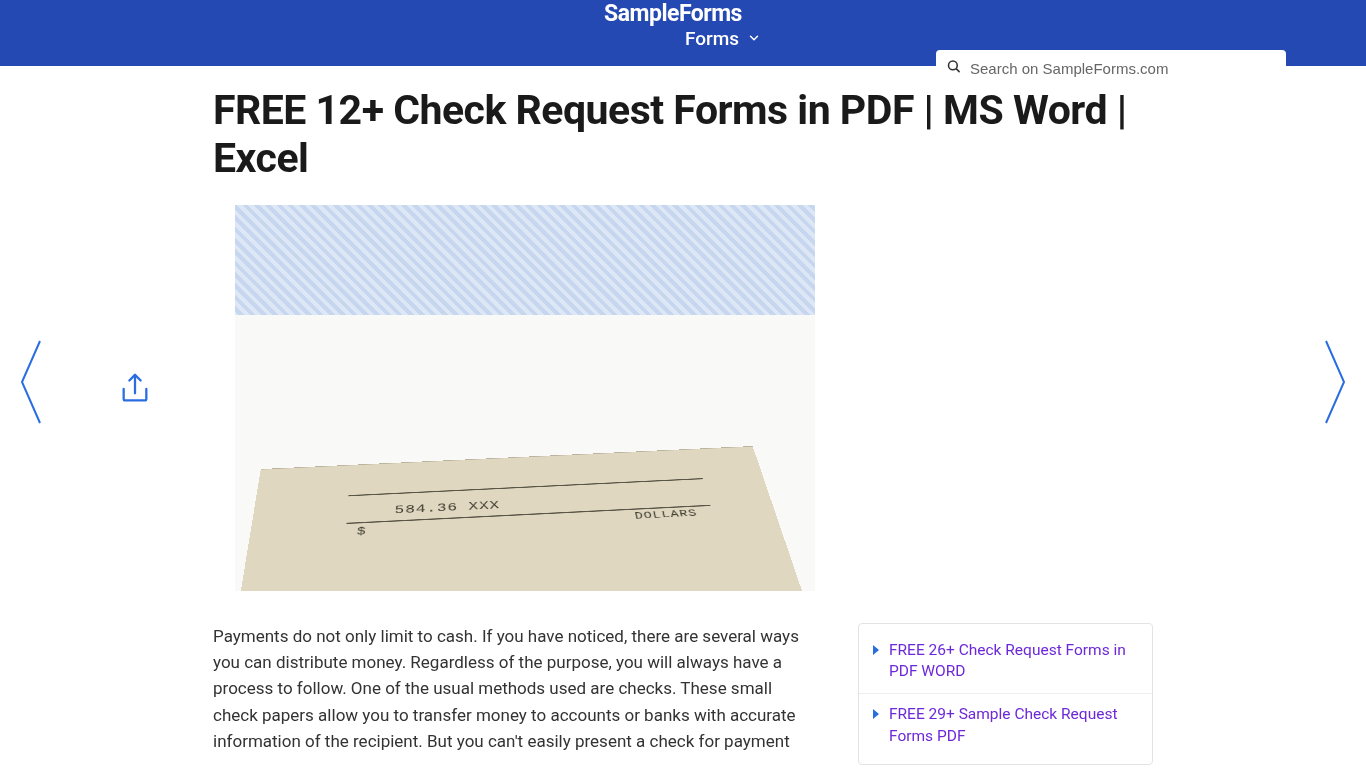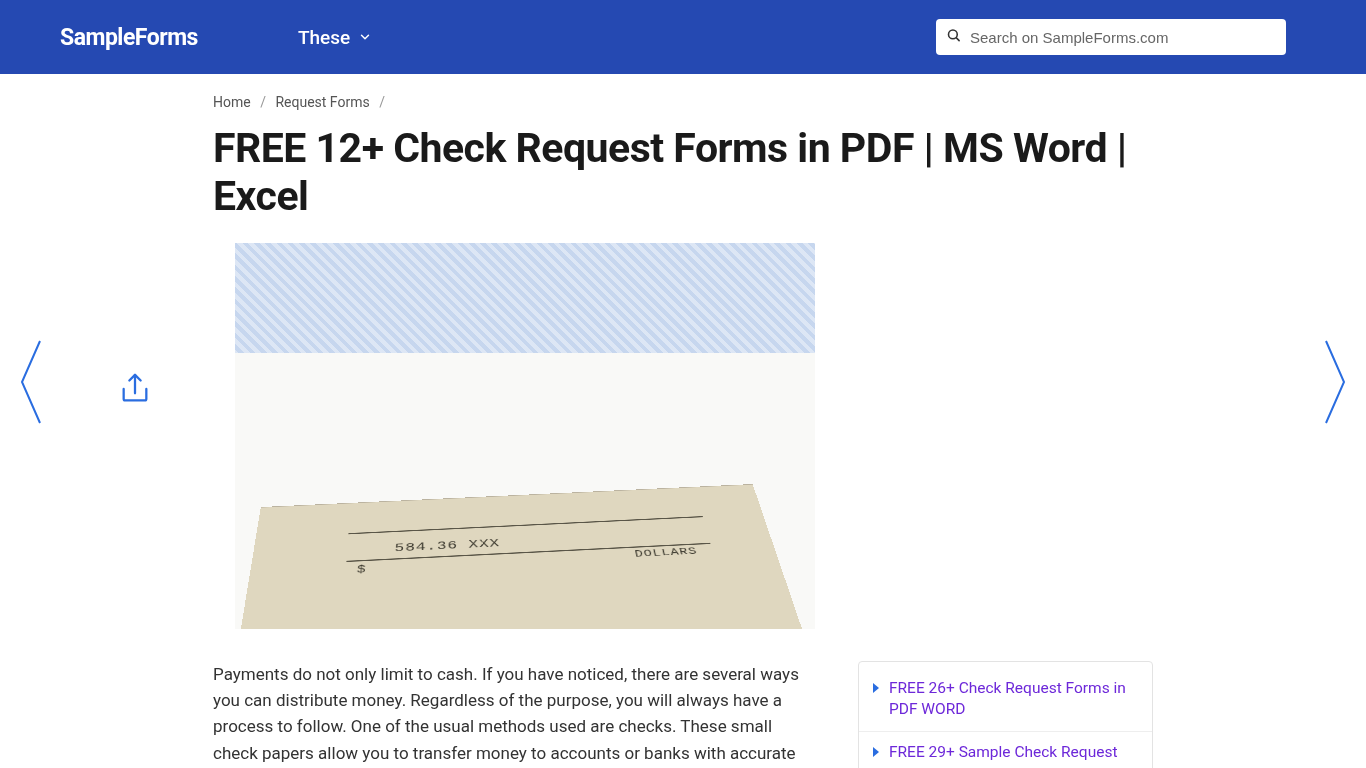--- a/index.html
+++ b/index.html
@@ -9,24 +9,25 @@
     background: #fff;
     width: 1366px;
     height: 768px;
     overflow: hidden;
     position: relative;
   }
 
   
   .header {
     background: #2549b2;
-    height: 74px;
+    height: 66px;
     display: flex;
     align-items: center;
     padding: 0 80px 0 60px;
+    flex-direction: column;
   }
   .logo {
     color: #fff;
     font-weight: 700;
     font-size: 23px;
     letter-spacing: -0.5px;
   }
   .nav {
     display: flex;
     align-items: center;
@@ -208,46 +209,40 @@
     cursor: pointer;
   }
 </style>
 </head>
 <body>
 
 <div class="header">
   <div class="logo">SampleForms</div>
   <div class="nav">
     <div class="nav-item">
-      <span>These</span>
+      <span>Forms</span>
       <span class="chevron-down">
         <svg width="14" height="14" viewBox="0 0 24 24" fill="none" stroke="#fff" stroke-width="2.5" stroke-linecap="round" stroke-linejoin="round">
             <polyline points="6 9 12 15 18 9"></polyline>
           </svg>
       </span>
     </div>
   </div>
   <div class="search-wrap">
     <span class="search-icon-wrap">
       <svg width="15" height="15" viewBox="0 0 24 24" fill="none" stroke="#333" stroke-width="2.5" stroke-linecap="round" stroke-linejoin="round">
           <circle cx="11" cy="11" r="7"></circle>
           <line x1="21" y1="21" x2="16.65" y2="16.65"></line>
         </svg>
     </span>
     <input class="search-input" type="text" placeholder="Search on SampleForms.com" style="">
   </div>
 </div>
 
 <div class="container">
-  <div class="breadcrumb">
-    <a href="#">Home</a>
-    <span class="sep">/</span>
-    <a href="#">Request Forms</a>
-    <span class="sep">/</span>
-  </div>
 
   <h1 class="page-title">FREE 12+ Check Request Forms in PDF | MS Word | Excel</h1>
 
   <div class="hero-image">
     <div class="hero-bg-top"></div>
     <div class="hero-bg-white"></div>
     <div class="hero-check">
       <div class="line1"></div>
       <div class="line2"></div>
       <div class="amount">584.36 XXX</div>

